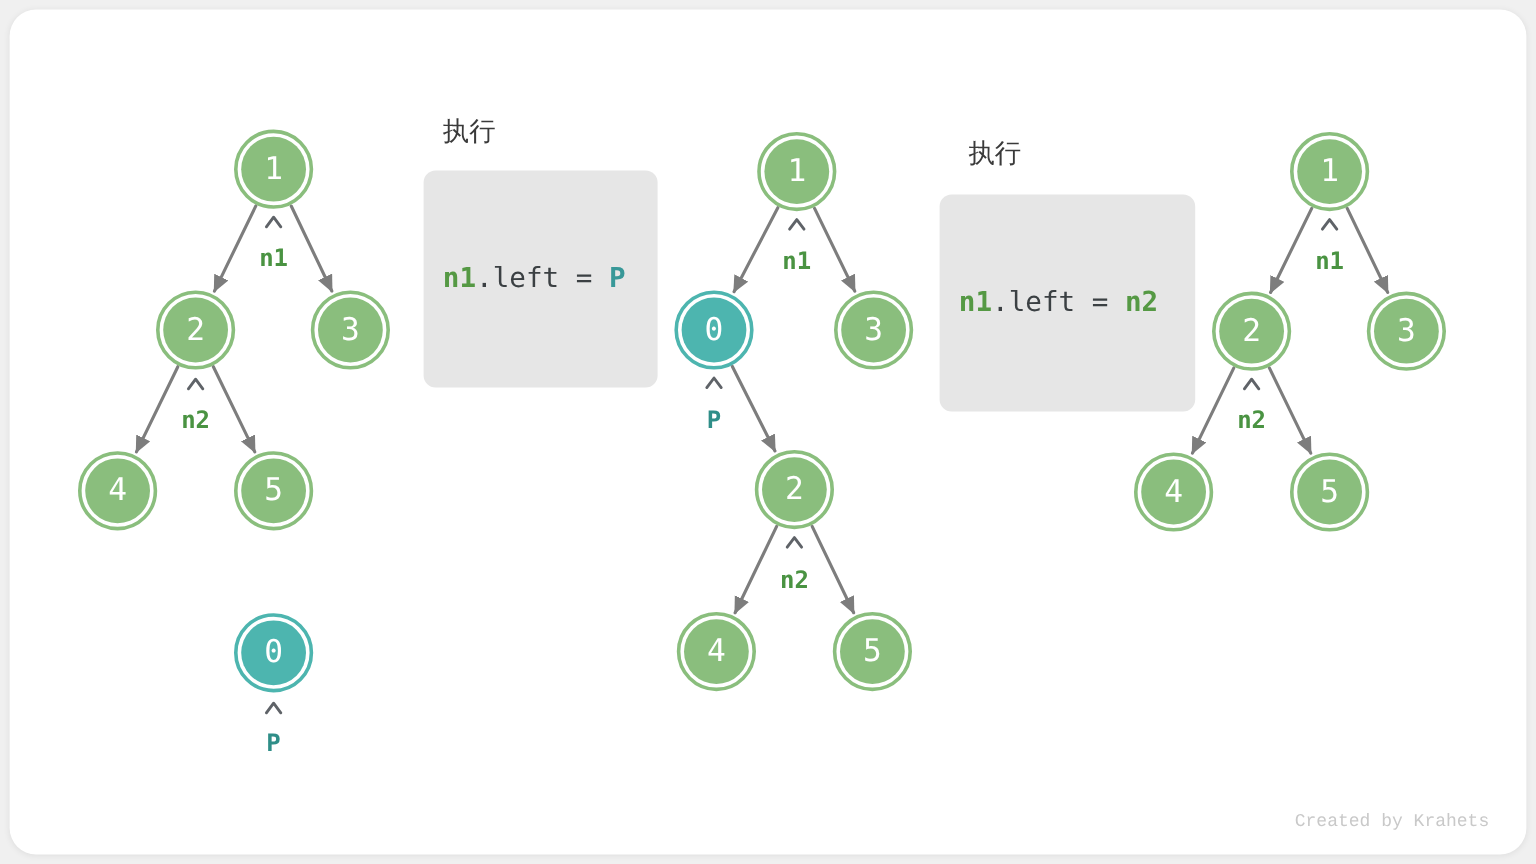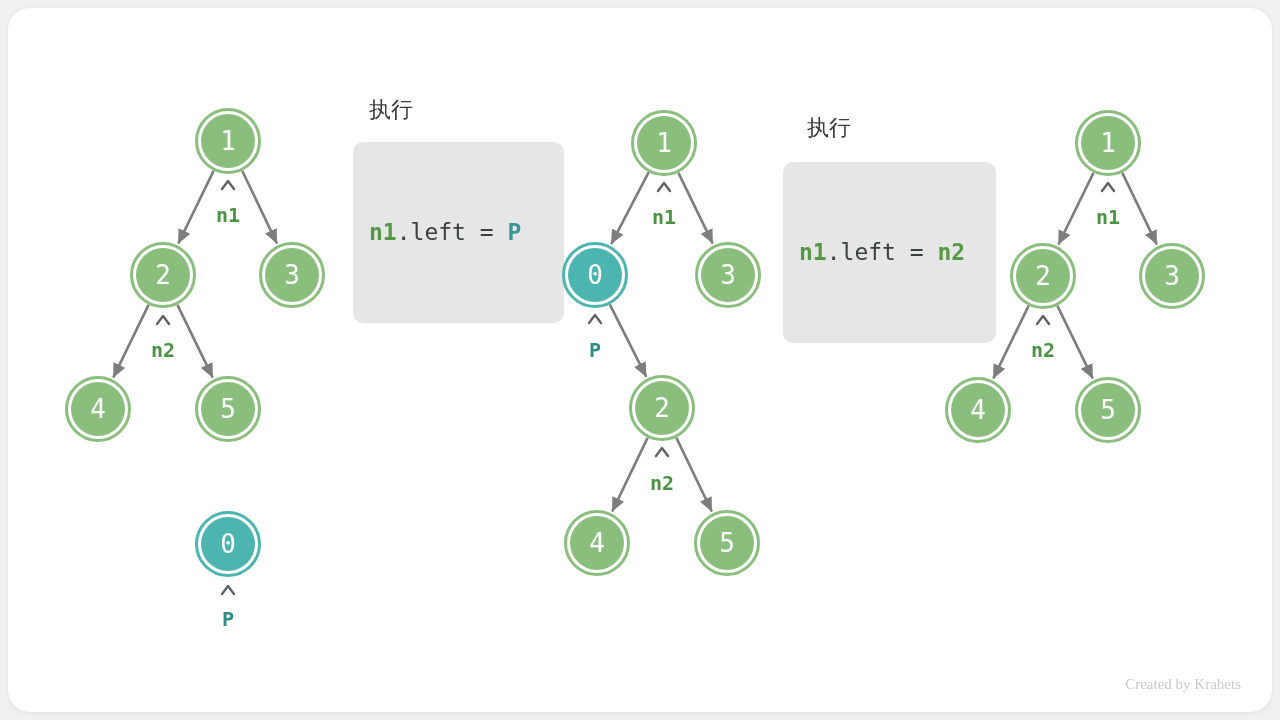--- a/index.html
+++ b/index.html
@@ -43,28 +43,28 @@
     font-size:22px; line-height:28px; color:#3A3A3A;
     margin:0 0 18px 16px;
   }
   .step.s2 .exec-title { margin-left:24px; margin-bottom:20px; }
   .codebox {
     box-sizing:border-box; background:#E6E6E6; border-radius:10px;
     padding:3px 14px 3px 16px;
     font-family:"DejaVu Sans Mono", monospace; font-size:23px; line-height:35px;
     color:#3B4043; white-space:pre;
   }
-  .step.s1 .codebox { width:211px; }
+  .step.s1 .codebox { width:195px; }
   .step.s2 .codebox { width:213px; }
   .tok.green { color:#559944; font-weight:bold; }
   .tok.teal  { color:#389898; font-weight:bold; }
 
   .watermark {
     position:absolute; z-index:2; right:39px; top:676px;
-    font-family:Liberation Serif, serif; font-size:15px; color:#C9C9C9;
+    font-family:Liberation Mono, monospace; font-size:15px; color:#C9C9C9;
   }
 </style>
 </head>
 <body>
 
 <div class="card"></div>
 
 <div class="stage">
 
   <svg class="edges" width="1280" height="720" viewBox="0 0 1280 720">

